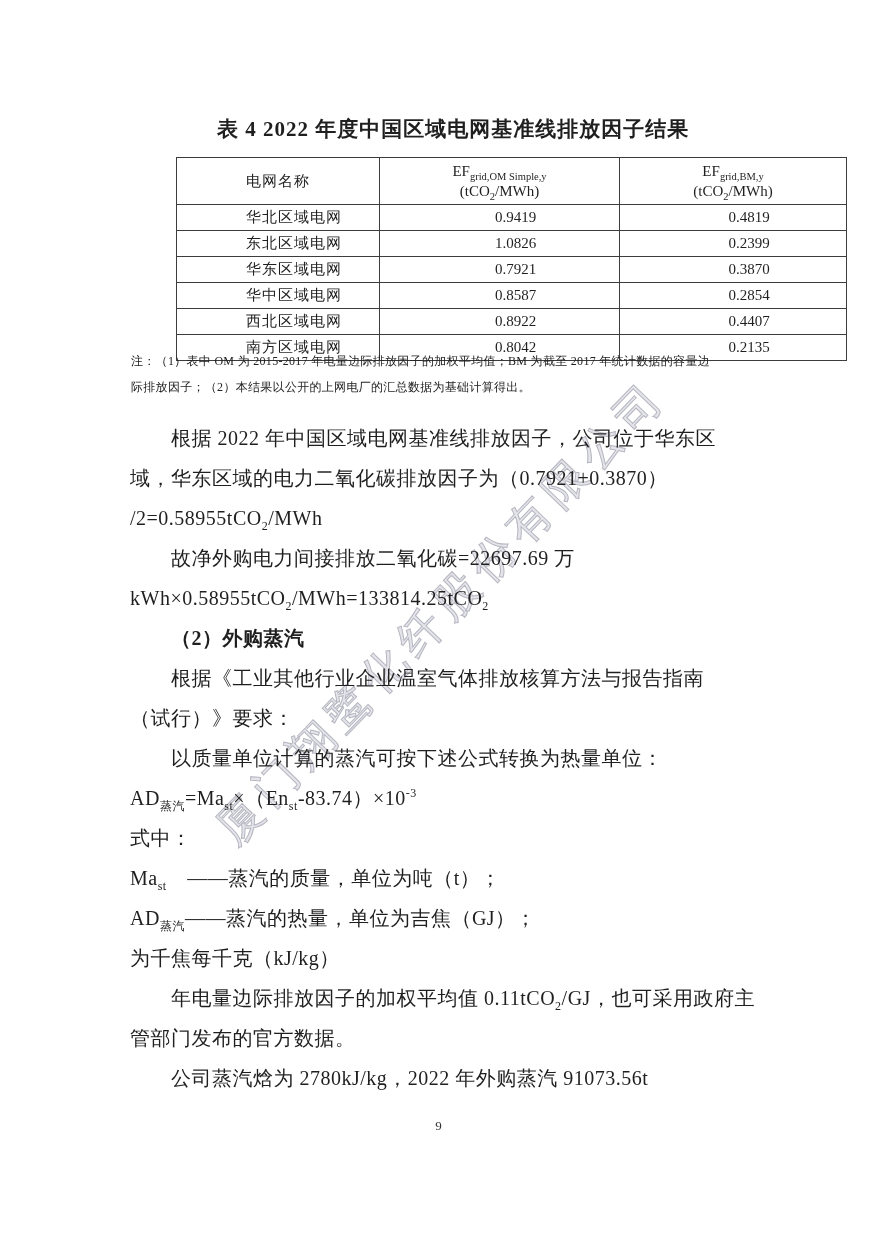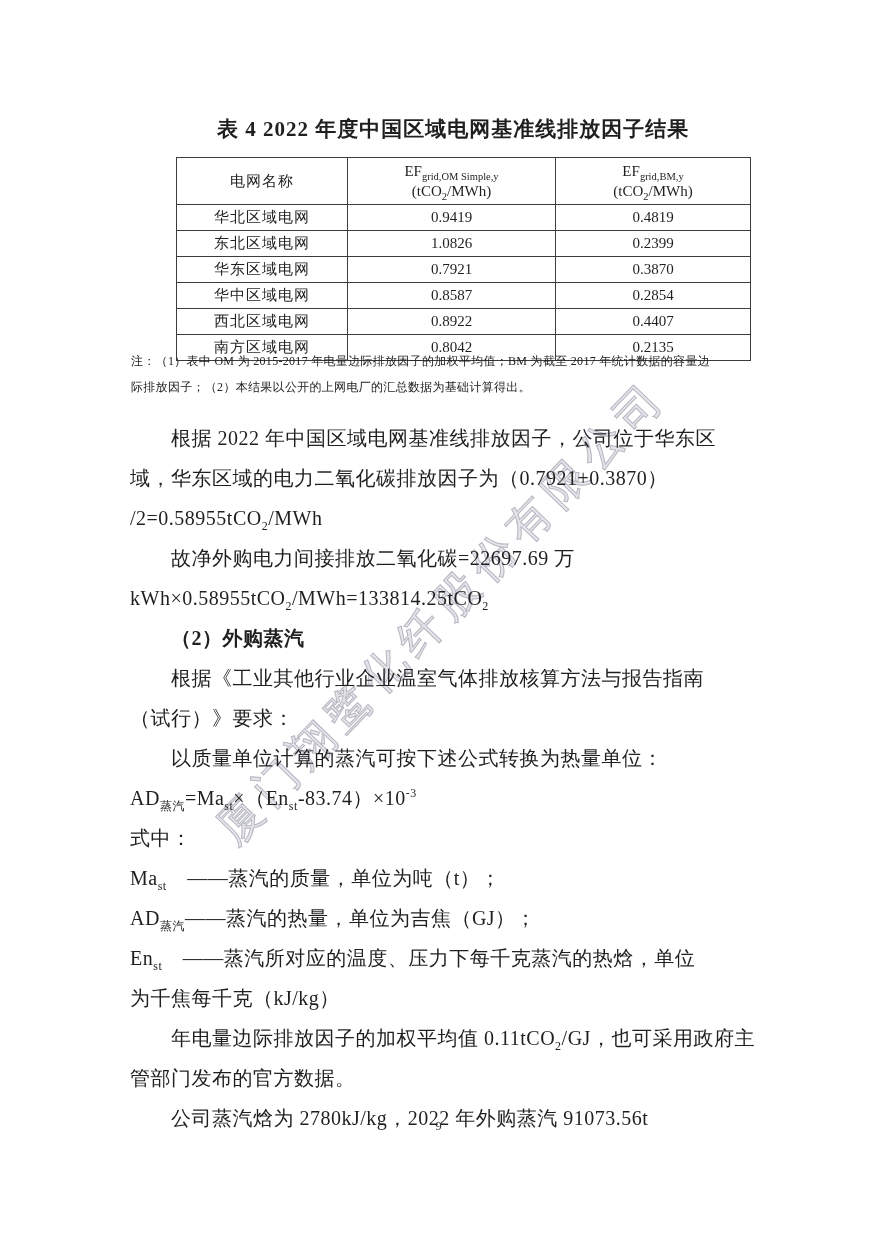--- a/index.html
+++ b/index.html
@@ -52,21 +52,21 @@
   }
   .grid-table th, .grid-table td {
     border: 1px solid #3c3c3c;
     text-align: center;
     vertical-align: middle;
     font-weight: normal;
     padding: 0;
     font-size: 15px;
   }
   .grid-table thead th { height: 46px; line-height: 1.35; }
-  .grid-table tbody td { height: 25px; }
+  .grid-table tbody td { height: 25px; padding-left: 32px; }
   .c1 { width: 170px; letter-spacing: 1px; }
   .c2 { width: 207px; }
   .c3 { width: 194px; }
   .note {
     position: absolute;
     top: 348px;
     left: 131px;
     width: 630px;
     z-index: 1;
     font-size: 12px;
@@ -167,21 +167,20 @@
     <div class="line"><span>　　故净外购电力间接排放二氧化碳=22697.69 万</span></div>
     <div class="line"><span>kWh×0.58955tCO</span><sub>2</sub><span>/MWh=133814.25tCO</span><sub>2</sub></div>
     <div class="line"><span class="b">　　（2）外购蒸汽</span></div>
     <div class="line"><span>　　根据《工业其他行业企业温室气体排放核算方法与报告指南</span></div>
     <div class="line"><span>（试行）》要求：</span></div>
     <div class="line"><span>　　以质量单位计算的蒸汽可按下述公式转换为热量单位：</span></div>
     <div class="line"><span>AD</span><sub>蒸汽</sub><span>=Ma</span><sub>st</sub><span>×（En</span><sub>st</sub><span>-83.74）×10</span><sup>-3</sup></div>
     <div class="line"><span>式中：</span></div>
     <div class="line"><span>Ma</span><sub>st</sub><span>　——蒸汽的质量，单位为吨（t）；</span></div>
     <div class="line"><span>AD</span><sub>蒸汽</sub><span>——蒸汽的热量，单位为吉焦（GJ）；</span></div>
-    <div class="line"><span>En</span><sub>st</sub><span>　——蒸汽所对应的温度、压力下每千克蒸汽的热焓，单位</span></div>
     <div class="line"><span>为千焦每千克（kJ/kg）</span></div>
     <div class="line"><span>　　年电量边际排放因子的加权平均值 0.11tCO</span><sub>2</sub><span>/GJ，也可采用政府主</span></div>
     <div class="line"><span>管部门发布的官方数据。</span></div>
     <div class="line"><span>　　公司蒸汽焓为 2780kJ/kg，2022 年外购蒸汽 91073.56t</span></div>
   </div>
 
   <div class="page-number">9</div>
 
 </div>
 

